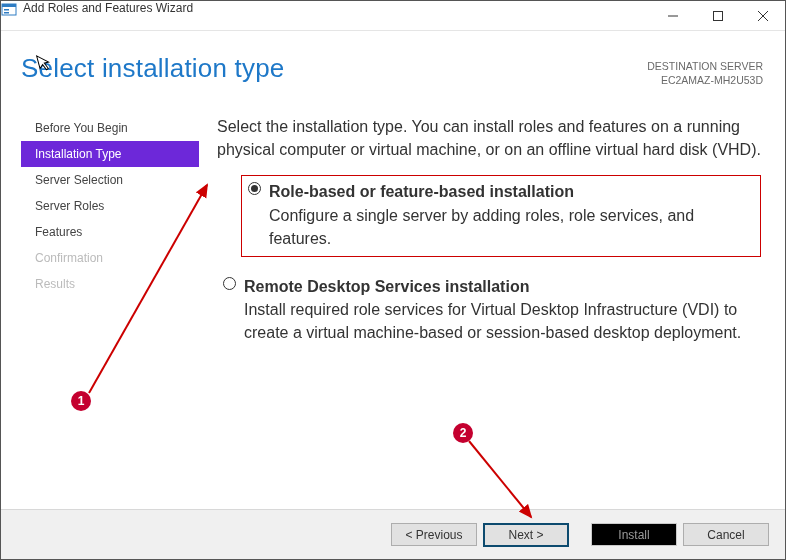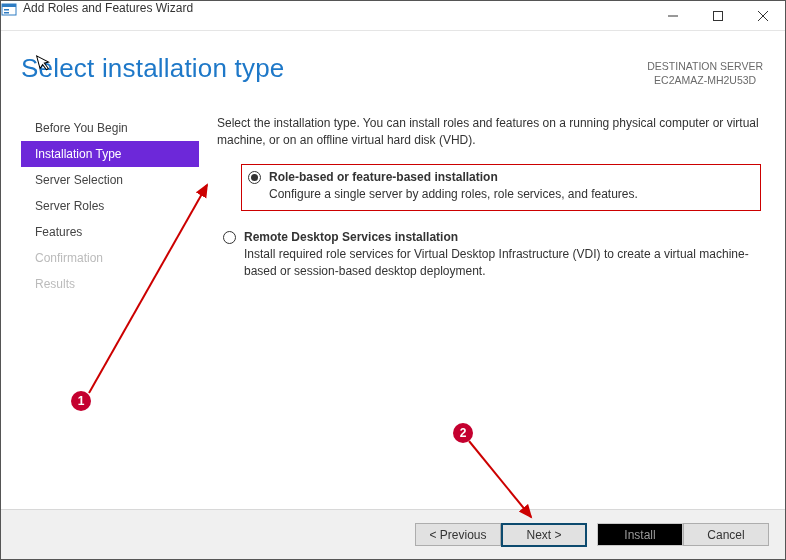--- a/index.html
+++ b/index.html
@@ -45,21 +45,21 @@
     .page-title {
       font-size: 26px;
       font-weight: 300;
       color: #1e78c8;
       letter-spacing: 0.2px;
     }
     .dest-block {
       position: absolute;
       right: 22px;
       top: 28px;
-      text-align: center;
+      text-align: right;
       font-size: 10.5px;
       color: #6a6a6a;
       line-height: 1.35;
     }
 
     .body-area {
       display: flex;
       padding: 0 20px;
       height: 382px;
     }
@@ -80,21 +80,21 @@
       color: #fff;
     }
     .nav-item.disabled {
       color: #bbb;
       cursor: default;
     }
 
     .content {
       flex: 1;
       padding: 6px 4px 0 18px;
-      font-size: 12px;
+      font-size: 16px;
       color: #333;
       line-height: 1.45;
     }
     .intro { margin-bottom: 14px; }
     .option-group { margin-bottom: 14px; }
     .option-row {
       display: flex;
       align-items: flex-start;
       padding: 4px 6px 6px 4px;
     }
@@ -125,20 +125,21 @@
     .footer {
       position: absolute;
       bottom: 0; left: 0; right: 0;
       height: 50px;
       background: #f0f0f0;
       border-top: 1px solid #d8d8d8;
       display: flex;
       align-items: center;
       justify-content: flex-end;
       padding: 0 16px;
+      gap: 6px;
     }
     .btn {
       min-width: 86px;
       height: 23px;
       background: #e1e1e1;
       border: 1px solid #adadad;
       font-size: 12px;
       font-family: inherit;
       color: #333;
       cursor: pointer;

